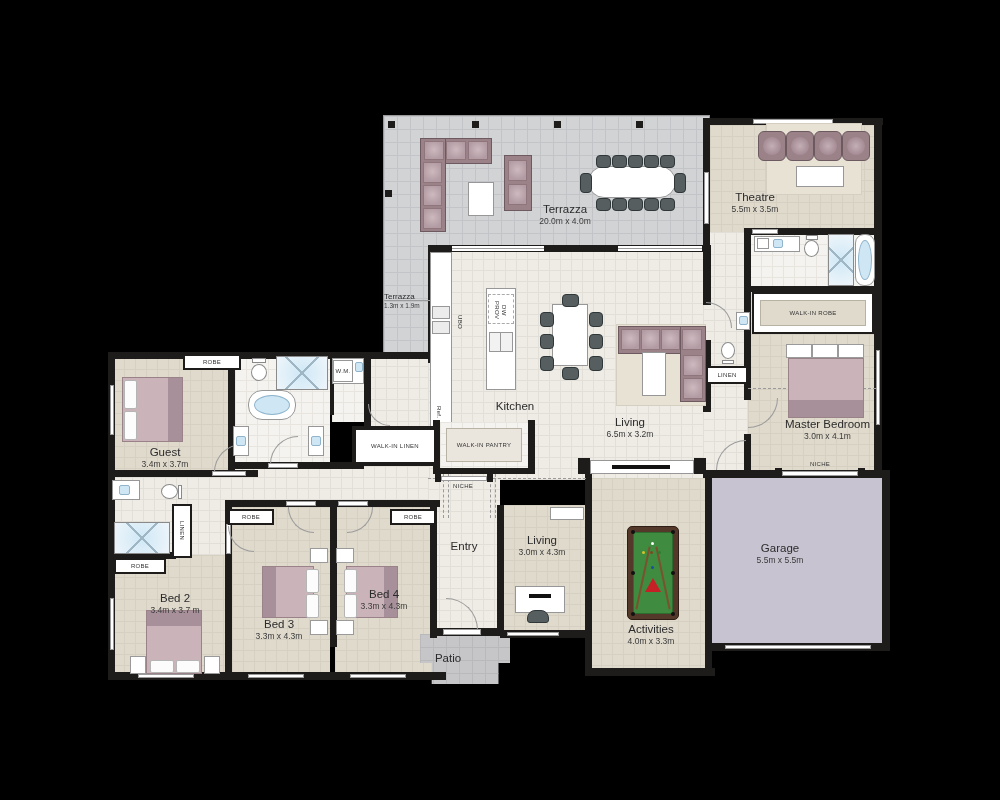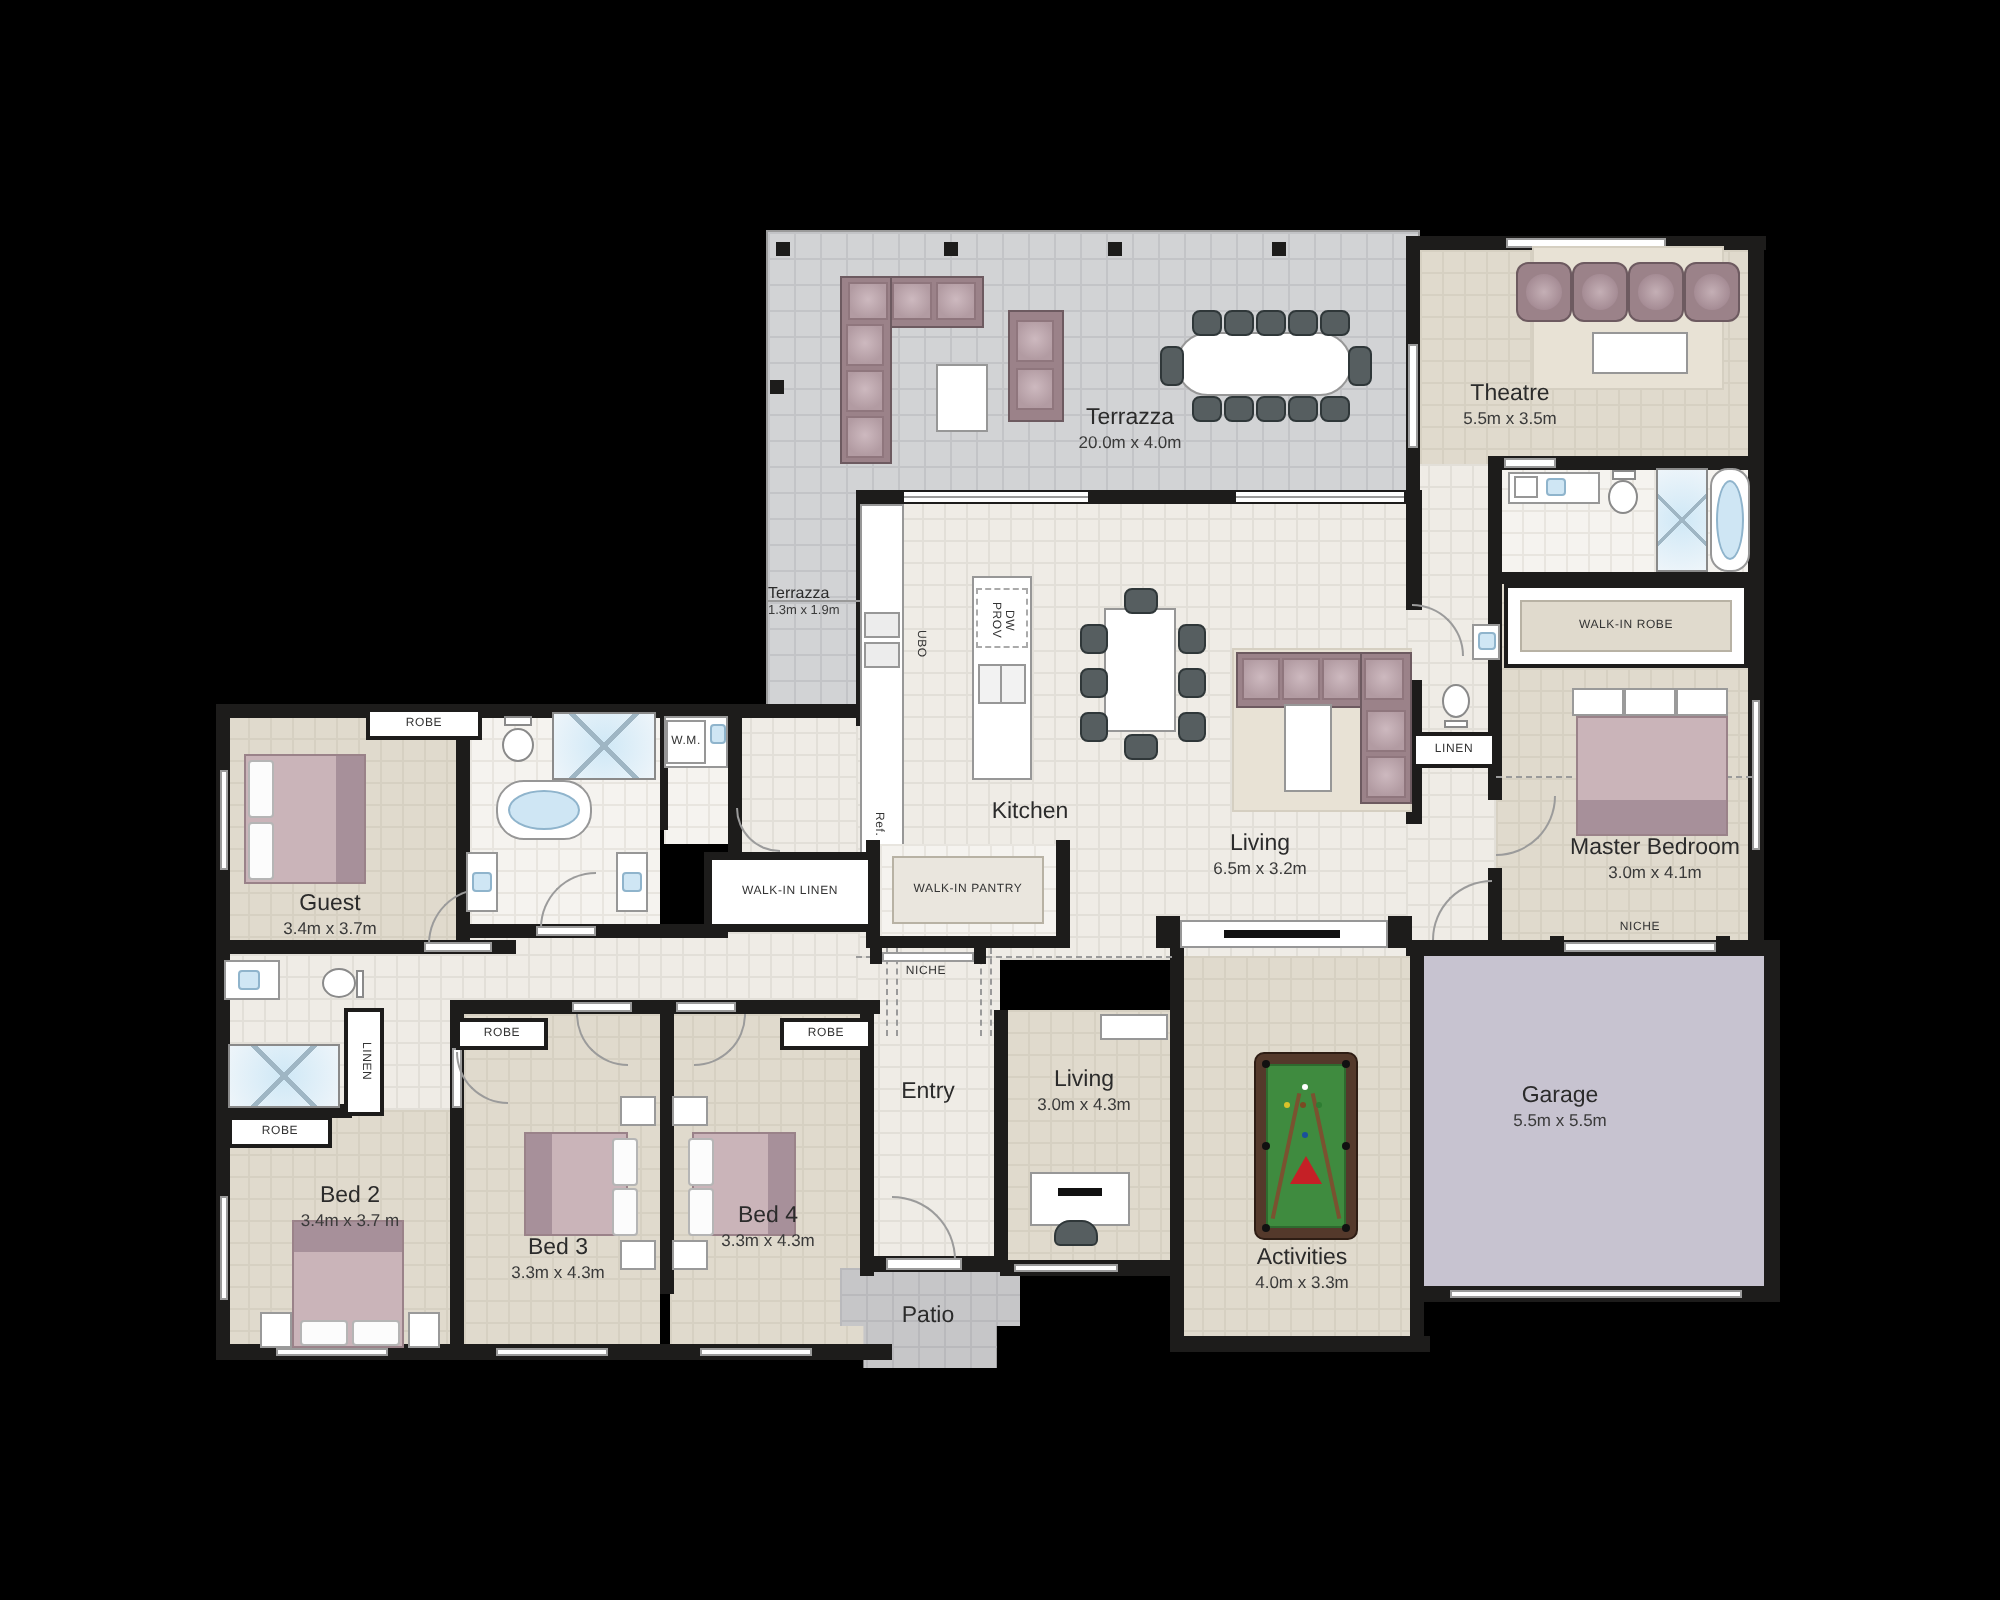--- a/index.html
+++ b/index.html
@@ -361,29 +361,29 @@
 
   <div class="a box" style="left:390px;top:509px;width:46px;height:16px">
     <span class="tiny">ROBE</span>
   </div>
   <div class="a bed-main" style="left:346px;top:566px;width:52px;height:52px"></div>
   <div class="a bed-foot" style="left:384px;top:567px;width:13px;height:50px"></div>
   <div class="pillow" style="left:344px;top:569px;width:11px;height:22px"></div>
   <div class="pillow" style="left:344px;top:594px;width:11px;height:22px"></div>
   <div class="night" style="left:336px;top:548px;width:16px;height:13px"></div>
   <div class="night" style="left:336px;top:620px;width:16px;height:13px"></div>
-  <div class="a" style="left:348px;top:602px;width:72px">
+  <div class="a" style="left:348px;top:588px;width:72px">
     <div class="lab">Bed 4</div>
     <div class="dim">3.3m x 4.3m</div>
   </div>
   <div class="a arc" style="left:347px;top:507px;width:26px;height:26px;border-right:1px solid #9b9b9b;border-bottom:1px solid #9b9b9b;border-radius:0 0 100% 0"></div>
 
   <div class="a lab" style="left:440px;top:540px;width:48px">Entry</div>
   <div class="a arc" style="left:446px;top:598px;width:32px;height:32px;border-right:1px solid #9b9b9b;border-top:1px solid #9b9b9b;border-radius:0 100% 0 0"></div>
-  <div class="a lab" style="left:438px;top:652px;width:52px">Patio</div>
+  <div class="a lab" style="left:422px;top:652px;width:52px">Patio</div>
 
   <div class="a wht" style="left:550px;top:507px;width:34px;height:13px"></div>
   <div class="a wht" style="left:515px;top:586px;width:50px;height:27px"></div>
   <div class="a" style="left:529px;top:594px;width:22px;height:4px;background:#111"></div>
   <div class="chair" style="left:527px;top:610px;width:20px;height:11px;border-radius:8px 8px 3px 3px"></div>
   <div class="a" style="left:506px;top:534px;width:72px">
     <div class="lab">Living</div>
     <div class="dim">3.0m x 4.3m</div>
   </div>
 

